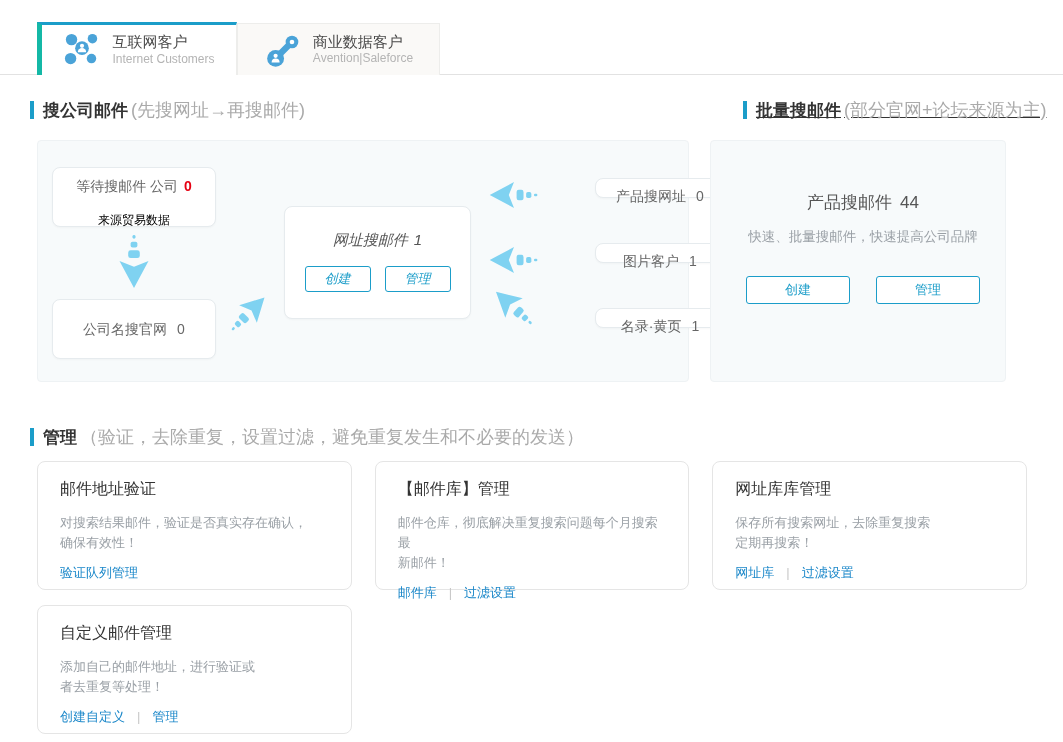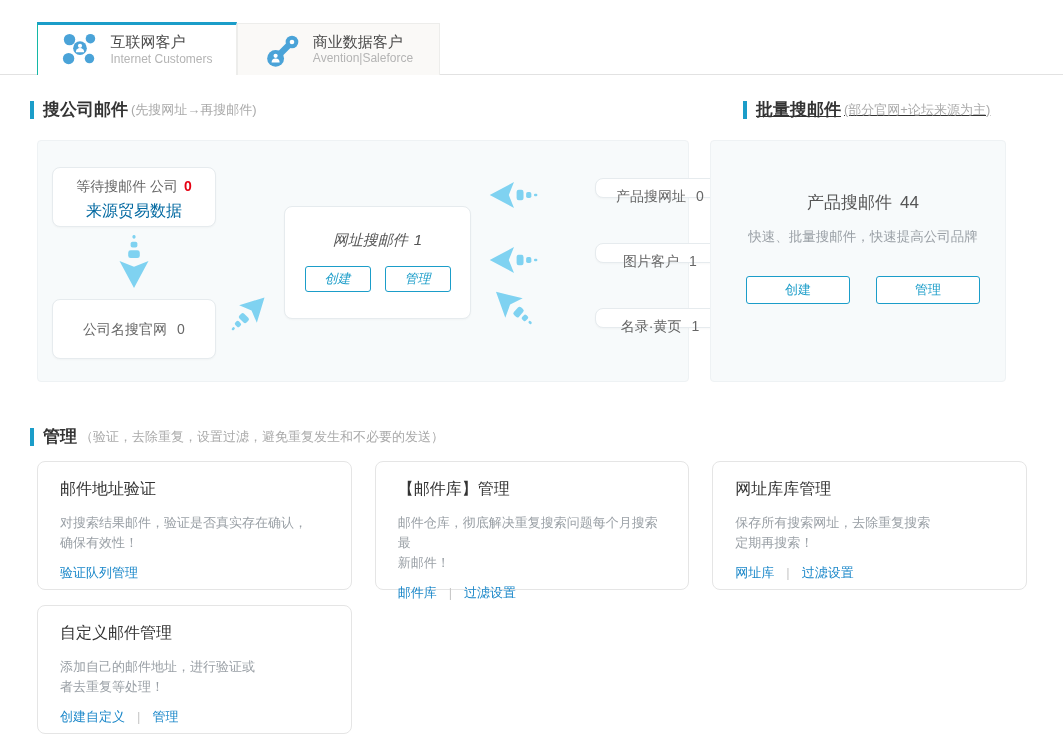--- a/index.html
+++ b/index.html
@@ -9,51 +9,51 @@
   }
   .page { position:relative; width:1063px; height:742px; background:#fff; overflow:hidden; }
 
   
   .header-divider { position:absolute; left:0; top:74px; width:1063px; height:1px; background:#e2e2e2; z-index:1; }
   .tabs { position:absolute; left:37px; top:22px; display:flex; align-items:flex-end; z-index:2; }
   .tab { display:flex; align-items:center; justify-content:center; gap:11px; cursor:pointer; }
   .tab.active {
     width:200px; height:53px; background:#fff;
     border-top:3px solid #1b9dc9;
-    border-left:1px solid #14b8a6; border-right:1px solid #ededeb;
+    border-left:5px solid #14b8a6; border-right:1px solid #ededeb;
   }
   .tab.inactive {
     width:203px; height:52px; background:#faf9f7;
     border:1px solid #ededeb; border-bottom:none;
   }
   .tab-text { display:flex; flex-direction:column; line-height:1.25; }
   .tab-title { font-size:15px; color:#4a4a4a; }
   .tab-sub { font-size:12px; color:#b4b4b4; }
   .tab-icon { width:38px; height:36px; flex:0 0 auto; }
 
   
   .section-header { position:absolute; display:flex; align-items:center; }
   .section-bar { width:4px; height:18px; background:#1b9dc9; margin-right:9px; }
   .section-title { font-size:17px; font-weight:bold; color:#333; }
-  .section-hint { font-size:13px; color:#aaa; margin-left:3px; }
+  .section-hint { font-size:18px; color:#aaa; margin-left:3px; }
 
   
   .panel {
     position:absolute; background:#f7fafb; border:1px solid #eef2f4; border-radius:4px;padding-left:10px;
   }
   .panel.flow { left:37px; top:140px; width:652px; height:242px; }
   .panel.batch { left:710px; top:140px; width:296px; height:242px; }
 
   .wbox {
     position:absolute; background:#fff; border:1px solid #e6ebee; border-radius:8px;
     box-shadow:0 1px 2px rgba(0,0,0,0.03); text-align:center; color:#666; font-size:14px;
   }
   .box-wait { left:14px; top:26px; width:164px; height:60px; padding-top:10px; }
   .box-wait .count { color:#e60012; font-weight:bold; margin-left:6px; }
-  .box-wait .sub { display:block; font-size:16px; color:#0369a1; margin-top:5px; }
+  .box-wait .sub { display:block; font-size:12px; color:#000000; margin-top:16px; }
   .box-company { left:14px; top:158px; width:164px; height:60px; line-height:58px; }
   .box-company .count { margin-left:10px; }
 
   .box-center { left:246px; top:65px; width:187px; height:113px;font-style:italic; }
   .box-center .center-title { margin-top:24px; font-size:15px; color:#555; }
   .box-center .center-title .count { margin-left:6px; }
   .btn-row { display:flex; justify-content:center; gap:14px; margin-top:16px; }
   .btn {
     display:inline-block; border:1px solid #1b9dc9; color:#1b9dc9; background:#fff;
     font-size:13px; border-radius:3px; cursor:pointer; text-align:center;

